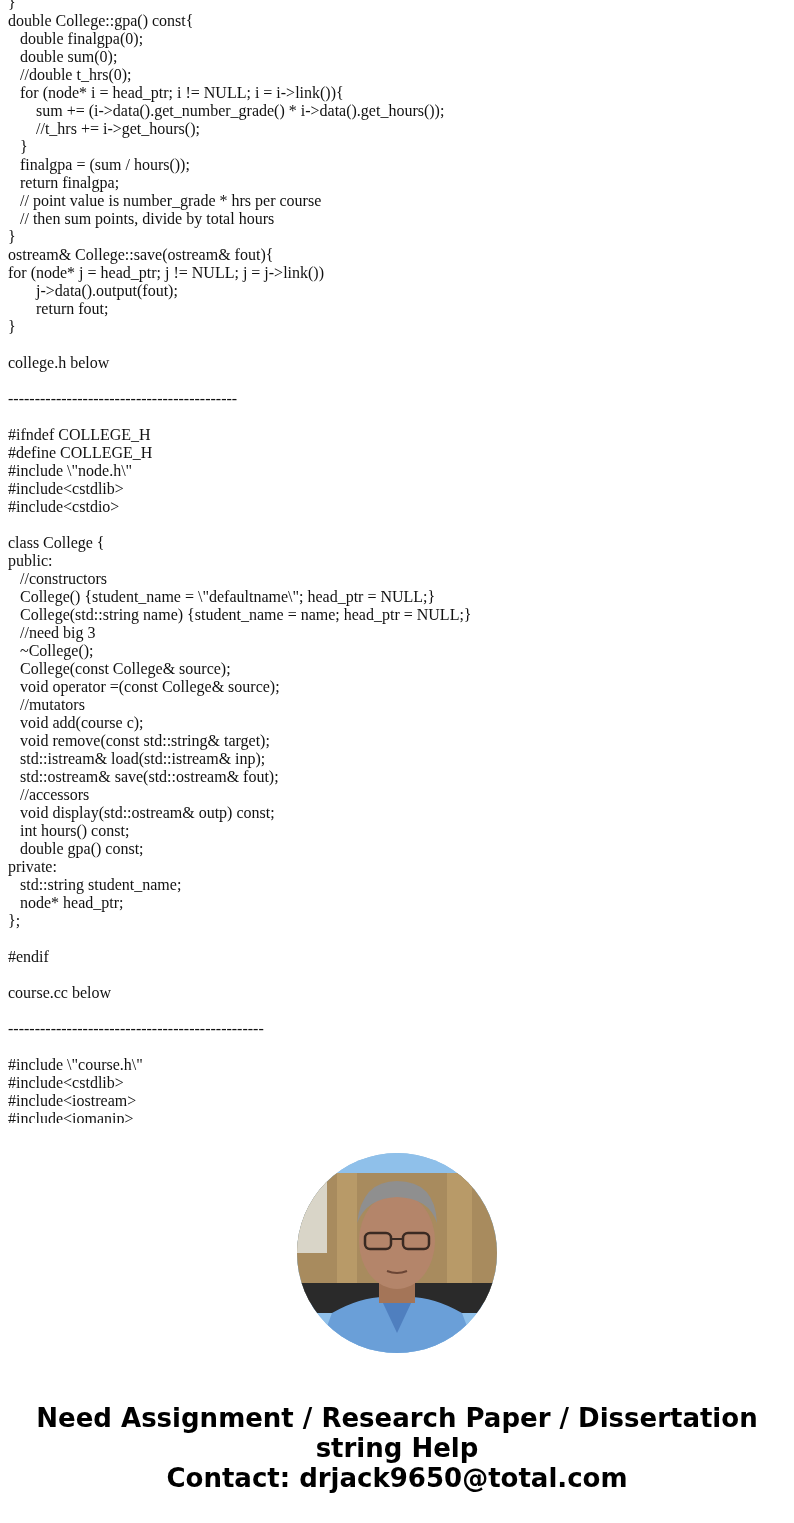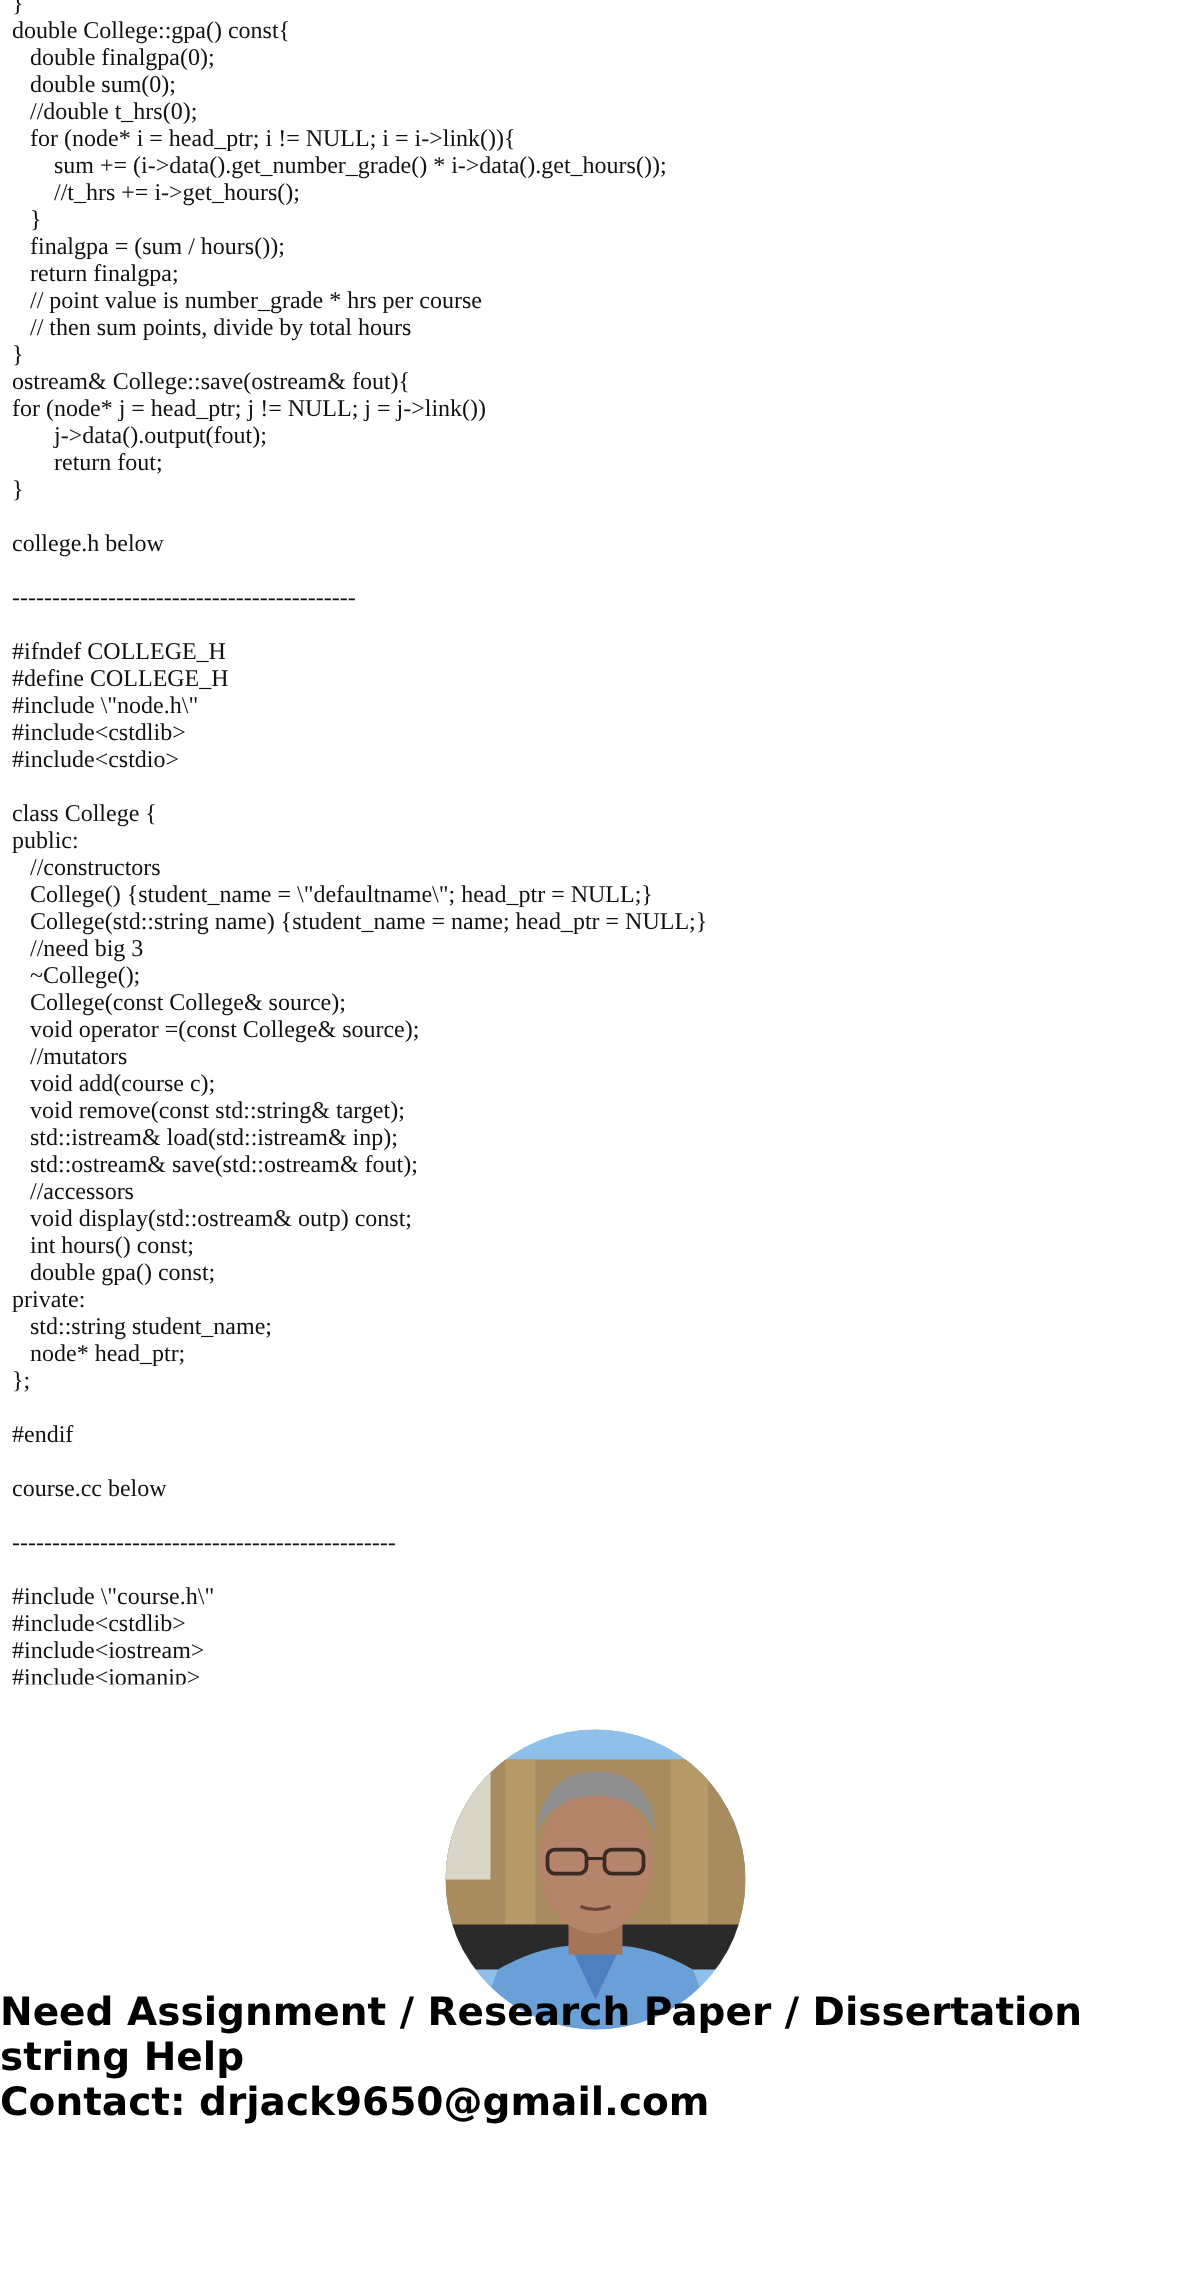--- a/index.html
+++ b/index.html
@@ -12,21 +12,22 @@
     white-space: pre;
   }
   .code-line { display: block; height: 18px; }
   .photo-wrap {
     position: absolute; left: 297px; top: 1153px; width: 200px; height: 200px;
     border-radius: 50%; overflow: hidden;
     background: #8ab8e0;
   }
   .photo-wrap svg { display: block; }
   .promo {
-    position: absolute; left: 0; top: 1327px; width: 794px;
+    position: absolute; left: 0; top: 1403px; width: 794px;
+    text-align: center;
     font-family: "DejaVu Sans", sans-serif; font-weight: bold;
     font-size: 26px; line-height: 30px; color: #000;
   }
   .promo span { display: block; }
 </style>
 </head>
 <body>
 
 <div class="code-area" id="code-area"><span class="code-line">}</span><span class="code-line">double College::gpa() const{</span><span class="code-line">   double finalgpa(0);</span><span class="code-line">   double sum(0);</span><span class="code-line">   //double t_hrs(0);</span><span class="code-line">   for (node* i = head_ptr; i != NULL; i = i-&gt;link()){</span><span class="code-line">       sum += (i-&gt;data().get_number_grade() * i-&gt;data().get_hours());</span><span class="code-line">       //t_hrs += i-&gt;get_hours();</span><span class="code-line">   }</span><span class="code-line">   finalgpa = (sum / hours());</span><span class="code-line">   return finalgpa;</span><span class="code-line">   // point value is number_grade * hrs per course</span><span class="code-line">   // then sum points, divide by total hours</span><span class="code-line">}</span><span class="code-line">ostream&amp; College::save(ostream&amp; fout){</span><span class="code-line">for (node* j = head_ptr; j != NULL; j = j-&gt;link())</span><span class="code-line">       j-&gt;data().output(fout);</span><span class="code-line">       return fout;</span><span class="code-line">}</span><span class="code-line"></span><span class="code-line">college.h below</span><span class="code-line"></span><span class="code-line">-------------------------------------------</span><span class="code-line"></span><span class="code-line">#ifndef COLLEGE_H</span><span class="code-line">#define COLLEGE_H</span><span class="code-line">#include \"node.h\"</span><span class="code-line">#include&lt;cstdlib&gt;</span><span class="code-line">#include&lt;cstdio&gt;</span><span class="code-line"></span><span class="code-line">class College {</span><span class="code-line">public:</span><span class="code-line">   //constructors</span><span class="code-line">   College() {student_name = \"defaultname\"; head_ptr = NULL;}</span><span class="code-line">   College(std::string name) {student_name = name; head_ptr = NULL;}</span><span class="code-line">   //need big 3</span><span class="code-line">   ~College();</span><span class="code-line">   College(const College&amp; source);</span><span class="code-line">   void operator =(const College&amp; source);</span><span class="code-line">   //mutators</span><span class="code-line">   void add(course c);</span><span class="code-line">   void remove(const std::string&amp; target);</span><span class="code-line">   std::istream&amp; load(std::istream&amp; inp);</span><span class="code-line">   std::ostream&amp; save(std::ostream&amp; fout);</span><span class="code-line">   //accessors</span><span class="code-line">   void display(std::ostream&amp; outp) const;</span><span class="code-line">   int hours() const;</span><span class="code-line">   double gpa() const;</span><span class="code-line">private:</span><span class="code-line">   std::string student_name;</span><span class="code-line">   node* head_ptr;</span><span class="code-line">};</span><span class="code-line"></span><span class="code-line">#endif</span><span class="code-line"></span><span class="code-line">course.cc below</span><span class="code-line"></span><span class="code-line">------------------------------------------------</span><span class="code-line"></span><span class="code-line">#include \"course.h\"</span><span class="code-line">#include&lt;cstdlib&gt;</span><span class="code-line">#include&lt;iostream&gt;</span><span class="code-line">#include&lt;iomanip&gt;</span></div>
 
@@ -46,14 +47,14 @@
     <rect x="68" y="80" width="26" height="16" rx="5" fill="none" stroke="#3a2a22" stroke-width="2.5"></rect>
     <rect x="106" y="80" width="26" height="16" rx="5" fill="none" stroke="#3a2a22" stroke-width="2.5"></rect>
     <line x1="94" y1="86" x2="106" y2="86" stroke="#3a2a22" stroke-width="2"></line>
     <path d="M90 118 Q100 122 110 118" stroke="#6a4535" stroke-width="2" fill="none"></path>
   </svg>
 </div>
 
 <div class="promo">
   <span>Need Assignment / Research Paper / Dissertation</span>
   <span>string Help</span>
-  <span>Contact: drjack9650@gmail.com</span>
+  <span>Contact: drjack9650@total.com</span>
 </div>
 
 </body></html>

